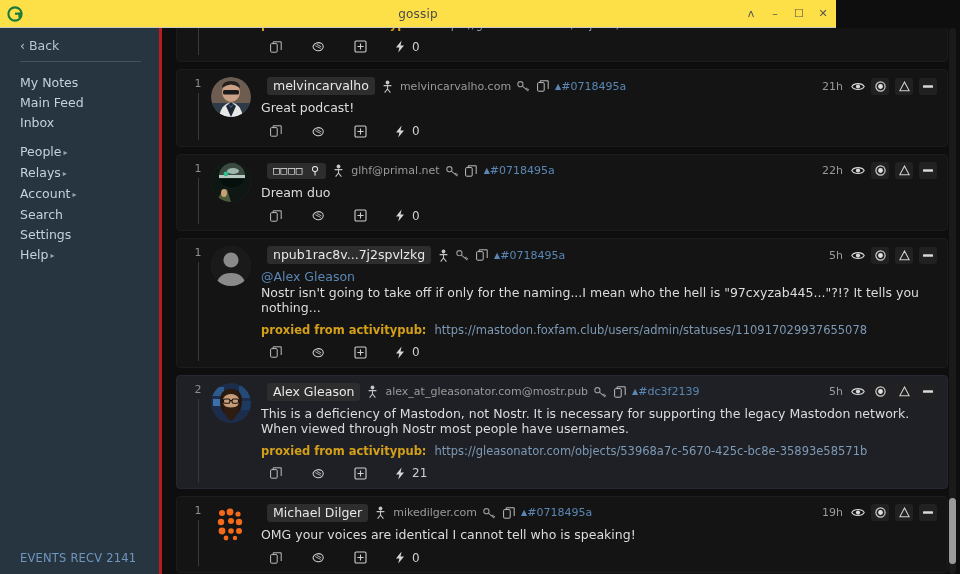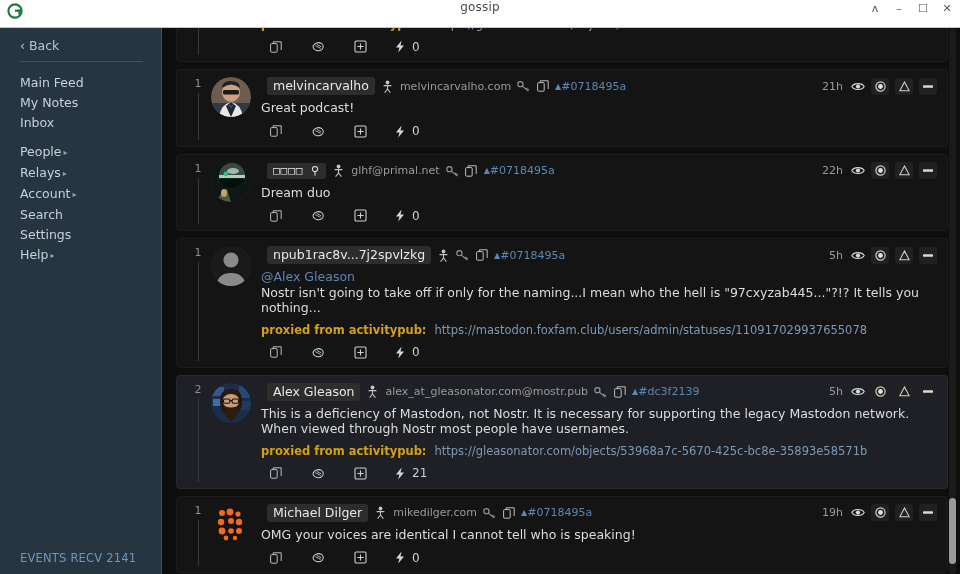--- a/index.html
+++ b/index.html
@@ -5,24 +5,24 @@
   * { box-sizing: border-box; margin: 0; padding: 0; }
   html, body {
     width: 960px; height: 574px;
     overflow: hidden;
     background: #0e0e0e;
     font-family: "DejaVu Sans", "Liberation Sans", sans-serif;
   }
 
   
   .titlebar {
-    height: 28px; width: 960px;
-    background: #ffffff;
+    height: 28px; width: 836px;
+    background: #fde047;
     border-bottom: 1px solid #c9c6c3;
-    display: flex; align-items: flex-start;
+    display: flex; align-items: center;
     position: relative;
     flex: none;
   }
   .tb-appicon {
     width: 22px; height: 22px;
     margin-left: 4px;
     display: flex; align-items: center; justify-content: center;
   }
   .tb-title {
     position: absolute; left: 0; right: 0;
@@ -47,21 +47,21 @@
   .window {
     display: flex;
     width: 960px; height: 546px;
     background: #101010;
   }
 
   
   .sidebar {
     width: 162px; flex: none;
     background: #273541;
-    border-right: 1px solid #b91c1c;
+    border-right: 3px solid #b91c1c;
     padding: 0 0 0 0;
     position: relative;
     display: flex; flex-direction: column; justify-content: space-between;
   }
   .sb-back {
     color: #b9c6d1; font-size: 12.5px;
     padding: 10px 0 7px 20px;
   }
   .sb-divider {
     height: 1px; background: #42525f;
@@ -205,22 +205,22 @@
     <div class="tb-btn">✕</div>
   </div>
 </div>
 
 <div class="window">
 
   <nav class="sidebar">
     <div class="sb-back">‹ Back</div>
     <div class="sb-divider"></div>
     <div id="sb-items">
+        <div class="sb-item"><span>My Notes</span></div>
         <div class="sb-item"><span>Main Feed</span></div>
-        <div class="sb-item"><span>My Notes</span></div>
         <div class="sb-item"><span>Inbox</span></div>
         <div class="sb-gap"></div>
         <div class="sb-item"><span>People</span><span class="sb-arrow">▸</span></div>
         <div class="sb-item"><span>Relays</span><span class="sb-arrow">▸</span></div>
         <div class="sb-item"><span>Account</span><span class="sb-arrow">▸</span></div>
         <div class="sb-item"><span>Search</span></div>
         <div class="sb-item"><span>Settings</span></div>
         <div class="sb-item"><span>Help</span><span class="sb-arrow">▸</span></div>
       </div>
     <div class="sb-status">EVENTS RECV 2141</div>

